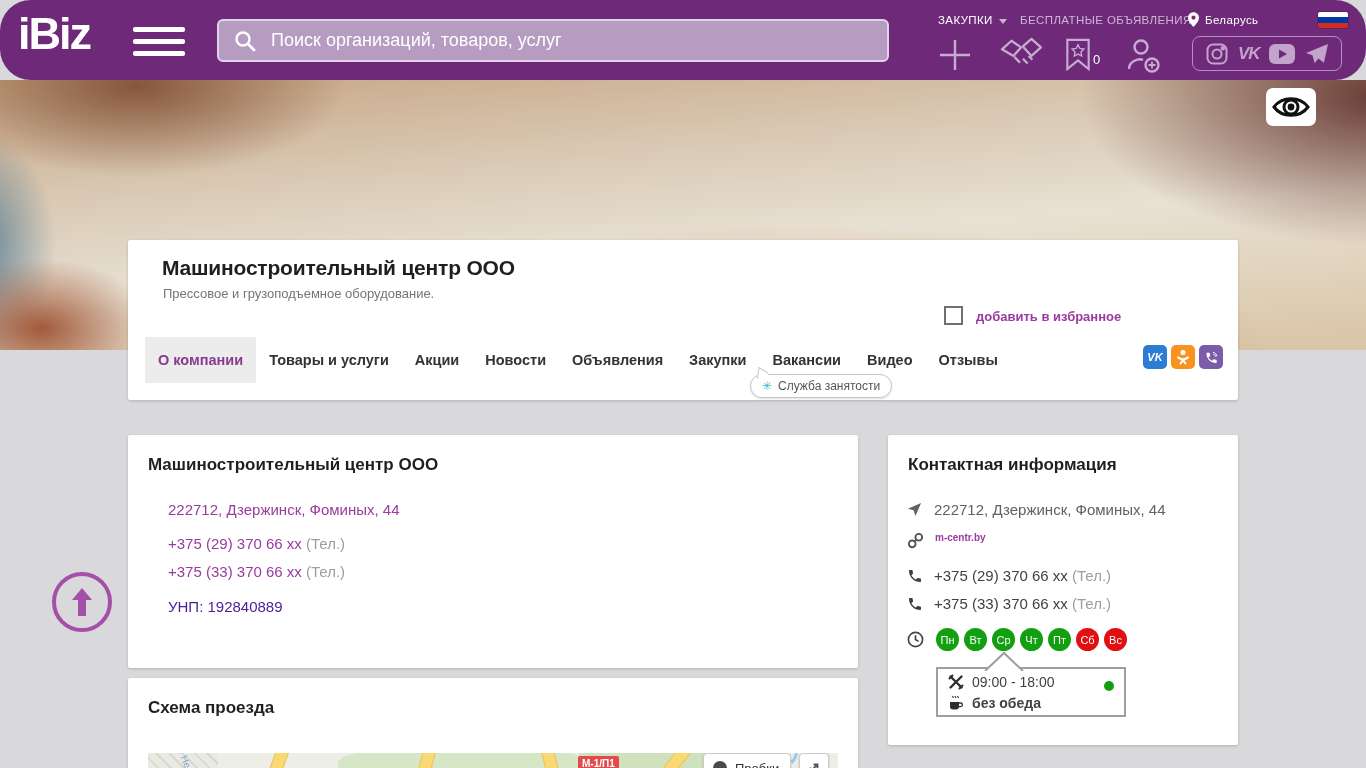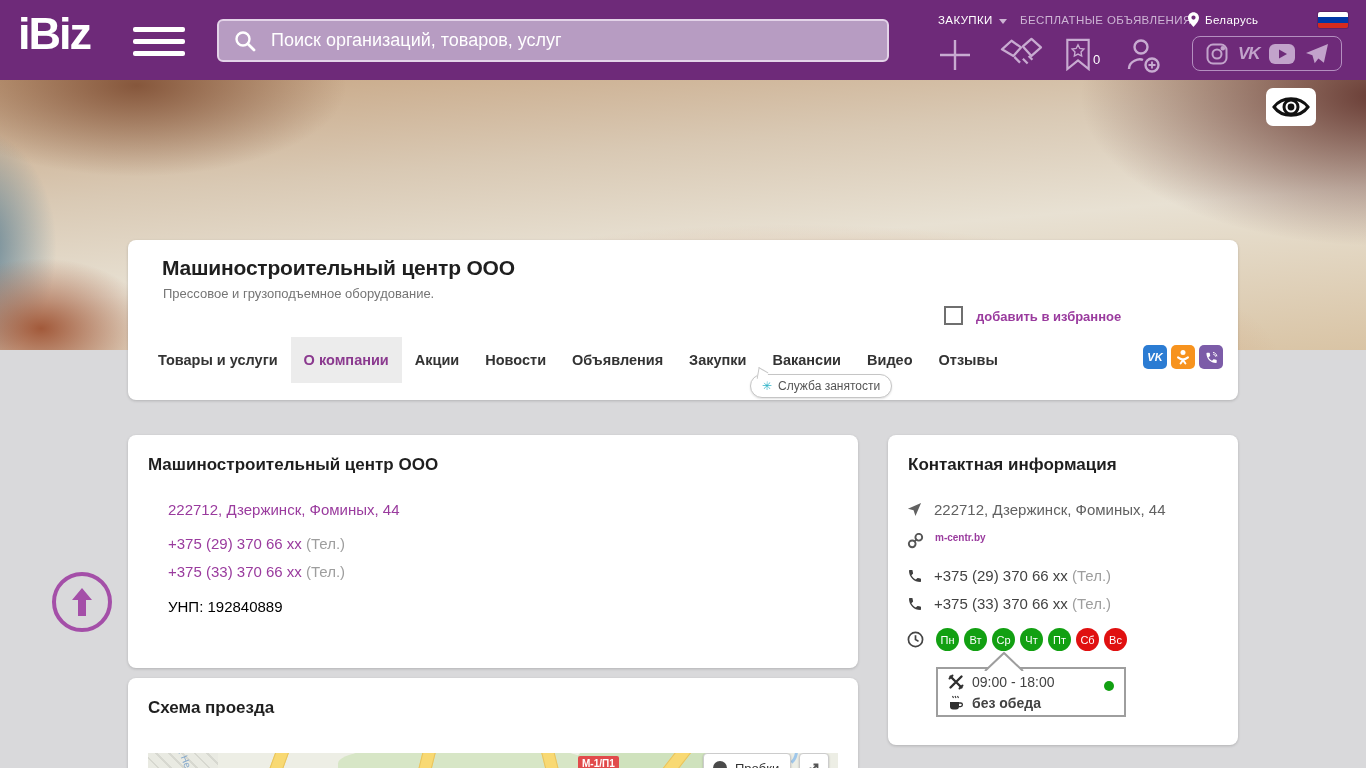--- a/index.html
+++ b/index.html
@@ -3,21 +3,21 @@
 <meta charset="utf-8">
 <style>
   * { box-sizing: border-box; }
   html,body { margin:0; padding:0; }
   body {
     width:1366px; height:768px; position:relative; overflow:hidden;
     font-family:"Liberation Sans", sans-serif;
     background: var(--page-bg, #d9d9db);
   }
   
-  .header { position:absolute; left:0; top:0; width:1366px; height:80px; background:var(--header,#6e2a79); z-index:20; }
+  .header { position:absolute; left:0; top:0; width:1366px; height:80px; background:var(--header,#6e2a79); z-index:20;border-radius:31px; }
   .logo { position:absolute; left:18px; top:8px; font-size:45px; font-weight:800; color:#fff; letter-spacing:-2px; }
   .hamburger { position:absolute; left:133px; top:27px; width:52px; height:30px; cursor:pointer; }
   .hamburger i { position:absolute; left:0; width:52px; height:5px; background:#fff; border-radius:2px; }
   .hamburger i:nth-child(1){top:0} .hamburger i:nth-child(2){top:12px} .hamburger i:nth-child(3){top:24px}
   .search { position:absolute; left:217px; top:19px; width:672px; height:43px; border:2px solid #e3d3e8; border-radius:6px;
     background:var(--search-bg,#b79cc2); display:flex; align-items:center; padding:0 14px; }
   .search input { flex:1; background:transparent; border:none; outline:none; color:#000000; font-size:18px; font-family:inherit; }
   .search input::placeholder { color:#fff; opacity:1; }
   .search svg { margin-right:12px; flex:none; }
   .topnav-item { position:absolute; color:#fff; font-size:11.5px; letter-spacing:.4px; display:flex; align-items:center; gap:6px; cursor:pointer; }
@@ -35,21 +35,21 @@
       radial-gradient(160px 100px at 3% 92%, rgba(158,82,50,.95), rgba(158,82,50,0) 70%),
       radial-gradient(120px 170px at -2% 62%, rgba(72,114,138,.9), rgba(72,114,138,0) 70%),
       radial-gradient(460px 230px at 101% 6%, rgba(92,44,38,.9), rgba(92,44,38,0) 65%),
       radial-gradient(750px 210px at 58% 104%, rgba(196,126,84,.85), rgba(196,126,84,0) 65%),
       radial-gradient(300px 130px at 10% 2%, rgba(122,72,46,.85), rgba(122,72,46,0) 70%),
       linear-gradient(175deg, #c7a583 0%, #d9c9b4 32%, #e8e1d3 58%, #d9c4a5 100%);
   }
   .eye-btn { position:absolute; left:1266px; top:88px; width:50px; height:38px; background:#fff; border-radius:7px;
     display:flex; align-items:center; justify-content:center; cursor:pointer; z-index:21; }
   
-  .card { position:absolute; background:#fff; border-radius:8px; box-shadow:0 1px 3px rgba(0,0,0,.18); z-index:10;text-align:right; }
+  .card { position:absolute; background:#fff; border-radius:2px; box-shadow:0 1px 3px rgba(0,0,0,.18); z-index:10;text-align:right; }
   #company-card { left:128px; top:240px; width:1110px; height:160px; }
   .cc-title { position:absolute; left:34px; top:16px; font-size:21px; font-weight:bold; color:#1f1f1f; letter-spacing:-.2px; }
   .cc-sub { position:absolute; left:35px; top:46px; font-size:13px; color:#757575; }
   .fav-box { position:absolute; left:816px; top:66px; width:19px; height:19px; border:2px solid #6f6f6f; background:#fff; cursor:pointer; }
   .fav-label { position:absolute; left:848px; top:69px; font-size:13px; font-weight:bold; color:var(--accent,#9a3b9e); cursor:pointer; }
   .tabs { position:absolute; left:17px; top:97px; height:46px; display:flex; }
   .tab { line-height:46px; padding:0 13px; font-size:14.5px; font-weight:bold; color:#333; cursor:pointer; white-space:nowrap; }
   .tab.active { background:#ececec; color:var(--accent-dark,#8b3a8f); }
   .tab-socials { position:absolute; left:1015px; top:105px; display:flex; gap:4px; }
   .sbadge { width:24px; height:24px; border-radius:5px; display:flex; align-items:center; justify-content:center; color:#fff; cursor:pointer; }
@@ -62,21 +62,21 @@
   .employment-tooltip::before { content:""; position:absolute; left:6px; top:-5px; width:10px; height:10px; background:#fff;
     border-left:1px solid #c5c5c5; border-top:1px solid #c5c5c5; transform:rotate(30deg) skewX(20deg); }
   .snowflake { color:#35b6c9; font-size:12px; line-height:1; }
   
   #about-card { left:128px; top:435px; width:730px; height:233px; }
   .sec-title { position:absolute; left:20px; top:20px; font-size:17px; font-weight:bold; color:#1f1f1f; }
   .ac-address { position:absolute; left:40px; top:66px; font-size:15px; color:var(--accent,#9a3b9e); cursor:pointer; }
   .ac-phone { position:absolute; left:40px; font-size:15px; }
   .ac-phone .num { color:var(--accent,#9a3b9e); cursor:pointer; }
   .ptype { color:#9e9e9e; }
-  .ac-unp { position:absolute; left:40px; top:163px; font-size:15px; color:#000000; }
+  .ac-unp { position:absolute; left:40px; top:163px; font-size:15px; color:#4c1d95; }
   
   #contact-card { left:888px; top:435px; width:350px; height:310px; }
   .row-ic { position:absolute; left:19px; color:#555; }
   .cc-address { position:absolute; left:46px; top:66px; font-size:15px; color:#616161; }
   .cc-site { position:absolute; left:47px; top:97px; font-size:10px; font-weight:bold; color:var(--accent,#9a3b9e); cursor:pointer; }
   .cc-phone { position:absolute; left:46px; font-size:15px; }
   .cc-phone .num { color:#424242; }
   .days { position:absolute; left:48px; top:193px; display:flex; gap:5px; }
   .day { width:23px; height:23px; border-radius:50%; color:#fff; font-size:11px; font-weight:normal;
     display:flex; align-items:center; justify-content:center; cursor:pointer; }
@@ -194,22 +194,22 @@
     <circle cx="19" cy="14" r="3.4" fill="#111"></circle>
   </svg>
 </div>
 
 <div class="card" id="company-card">
   <div class="cc-title">Машиностроительный центр ООО</div>
   <div class="cc-sub">Прессовое и грузоподъемное оборудование.</div>
   <div class="fav-box"></div>
   <div class="fav-label">добавить в избранное</div>
   <div class="tabs">
+    <span class="tab active">О компании</span>
     <span class="tab">Товары и услуги</span>
-    <span class="tab active">О компании</span>
     <span class="tab">Акции</span>
     <span class="tab">Новости</span>
     <span class="tab">Объявления</span>
     <span class="tab">Закупки</span>
     <span class="tab">Вакансии</span>
     <span class="tab">Видео</span>
     <span class="tab">Отзывы</span>
   </div>
   <div class="employment-tooltip">
     <span class="snowflake">✳</span>

